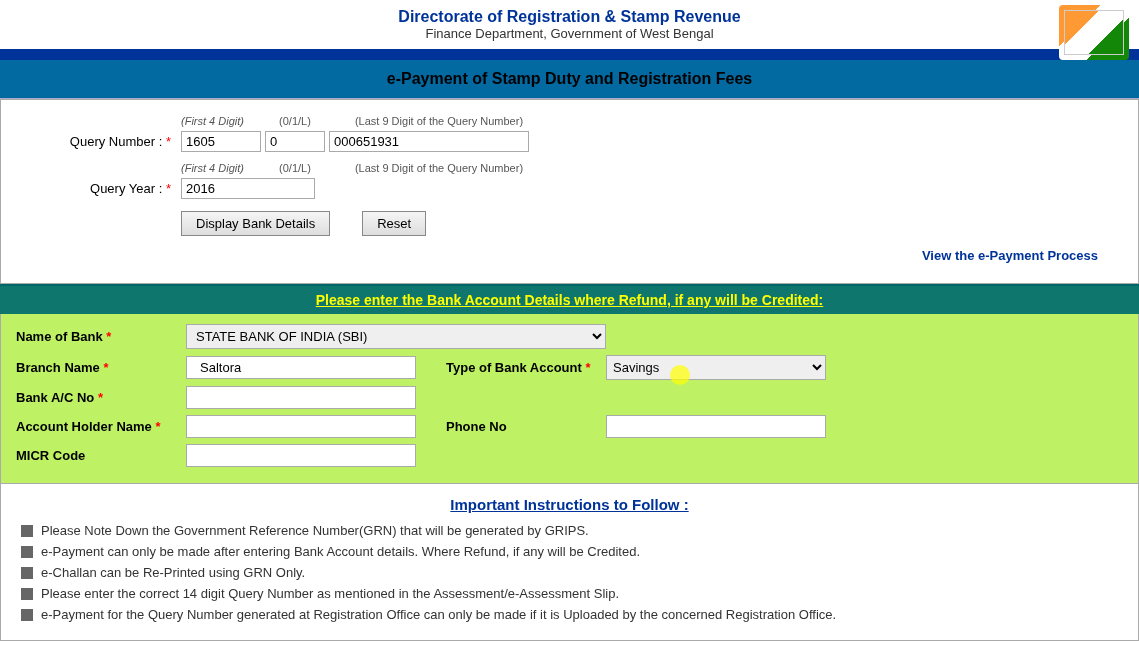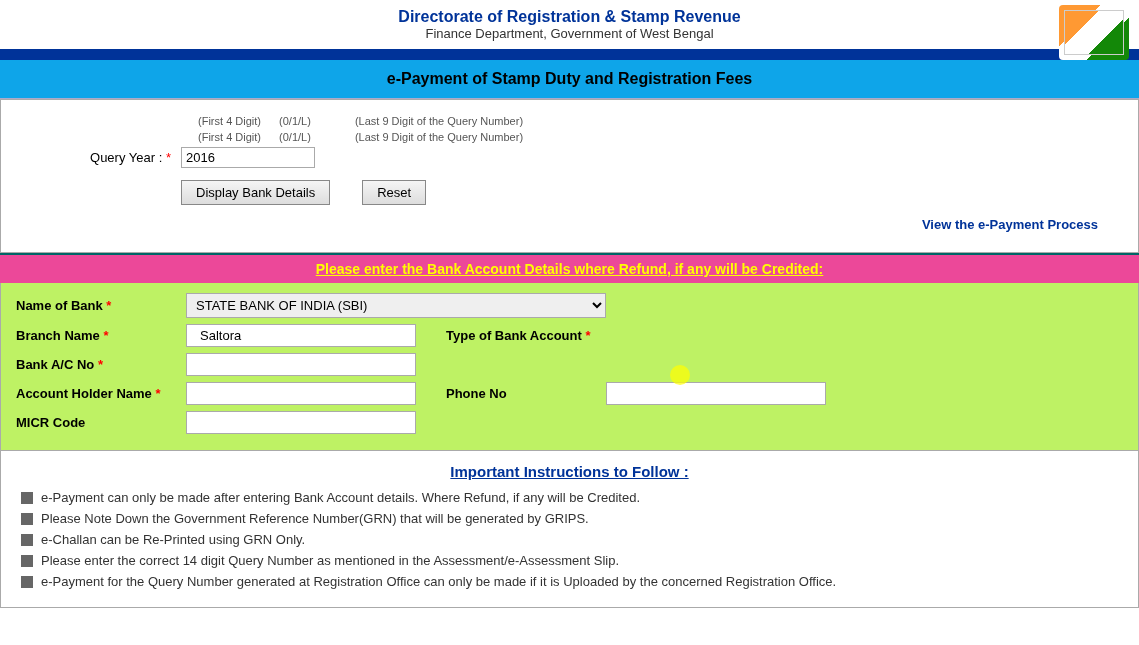--- a/index.html
+++ b/index.html
@@ -35,21 +35,21 @@
       width: 60px; height: 45px;
       background: linear-gradient(135deg, #ff9933 33%, #fff 33%, #fff 66%, #138808 66%);
       border: 1px solid #ccc;
     }
 
     
     .blue-bar { background: #003399; height: 8px; }
 
     
     .page-title-bar {
-      background: #0ea5e9;
+      background: #0369a1;
       text-align: center;
       padding: 10px;
       font-size: 16px;
       font-weight: bold;
       color: #000;
       border-bottom: 1px solid #aac;
     }
 
     
     .main-content {
@@ -87,21 +87,21 @@
       align-items: center;
       margin-bottom: 4px;
     }
     .hint-spacer { width: 160px; }
     .hints {
       display: flex;
       gap: 4px;
       font-size: 11px;
       color: #555;
     }
-    .hint-1 { width: 80px; text-align: right; }
+    .hint-1 { width: 80px; text-align: left; font-style: italic; }
     .hint-2 { width: 60px; text-align: center; }
     .hint-3 { width: 200px; text-align: center; }
 
     .year-input { width: 134px; border: 1px solid #aaa; padding: 2px 4px; font-size: 13px; }
 
     .button-row {
       display: flex;
       align-items: center;
       margin: 12px 0;
       padding-left: 160px;
@@ -118,21 +118,21 @@
 
     .view-link-row {
       text-align: right;
       padding-right: 20px;
       margin-bottom: 5px;
     }
     .view-link { color: #003399; text-decoration: none; font-size: 13px; font-weight: bold; }
 
     
     .bank-section-header {
-      background: #ec4899;
+      background: #0f766e;
       color: #ffff00;
       text-align: center;
       padding: 6px;
       font-size: 14px;
       font-weight: bold;
       border-top: 2px solid #006666;
     }
     .bank-section-header span { text-decoration: underline; }
 
     .bank-form {
@@ -266,20 +266,31 @@
   <div class="hint-row">
     <div class="hint-spacer"></div>
     <div class="hints">
       <div class="hint-1">(First 4 Digit)</div>
       <div class="hint-2">(0/1/L)</div>
       <div style="width:6px;"></div>
       <div class="hint-3">(Last 9 Digit of the Query Number)</div>
     </div>
   </div>
 
+  <div class="form-row">
+    <div class="form-label">
+      <span>Query Number :</span>
+      <span class="required">*</span>
+    </div>
+    <div class="query-number-inputs">
+      <input class="qn-input-1" type="text" value="1605" style="">
+      <input class="qn-input-2" type="text" value="0" style="">
+      <input class="qn-input-3" type="text" value="000651931" style="">
+    </div>
+  </div>
 
   <div class="hint-row">
     <div class="hint-spacer"></div>
     <div class="hints">
       <div class="hint-1">(First 4 Digit)</div>
       <div class="hint-2">(0/1/L)</div>
       <div style="width:6px;"></div>
       <div class="hint-3">(Last 9 Digit of the Query Number)</div>
     </div>
   </div>
@@ -326,20 +337,24 @@
     <div class="bank-label">
       <span>Branch Name</span>
       <span class="required">*</span>
     </div>
     <input class="bank-input-mid" type="text" value="Saltora" style="">
     <div class="bank-right-group">
       <div class="bank-right-label">
         <span>Type of Bank Account</span>
         <span class="required">*</span>
       </div>
+      <select class="bank-select-right">
+        <option>Savings</option>
+        <option>Current</option>
+      </select>
     </div>
   </div>
 
   <div class="bank-form-row">
     <div class="bank-label">
       <span>Bank A/C No</span>
       <span class="required">*</span>
     </div>
     <input class="bank-input-mid" type="text" style="">
   </div>
@@ -365,25 +380,25 @@
     <input class="bank-input-mid" type="text" style="">
   </div>
 
 </div>
 
 <div class="instructions-section">
   <div class="instructions-title">Important Instructions to Follow :</div>
   <ul class="instructions-list">
     <li>
       <span class="bullet"></span>
-      <span>e-Payment can only be made after entering Bank Account details. Where Refund, if any will be Credited.</span>
+      <span>Please Note Down the Government Reference Number(GRN) that will be generated by GRIPS.</span>
     </li>
     <li>
       <span class="bullet"></span>
-      <span>Please Note Down the Government Reference Number(GRN) that will be generated by GRIPS.</span>
+      <span>e-Payment can only be made after entering Bank Account details. Where Refund, if any will be Credited.</span>
     </li>
     <li>
       <span class="bullet"></span>
       <span>e-Challan can be Re-Printed using GRN Only.</span>
     </li>
     <li>
       <span class="bullet"></span>
       <span>Please enter the correct 14 digit Query Number as mentioned in the Assessment/e-Assessment Slip.</span>
     </li>
     <li>

